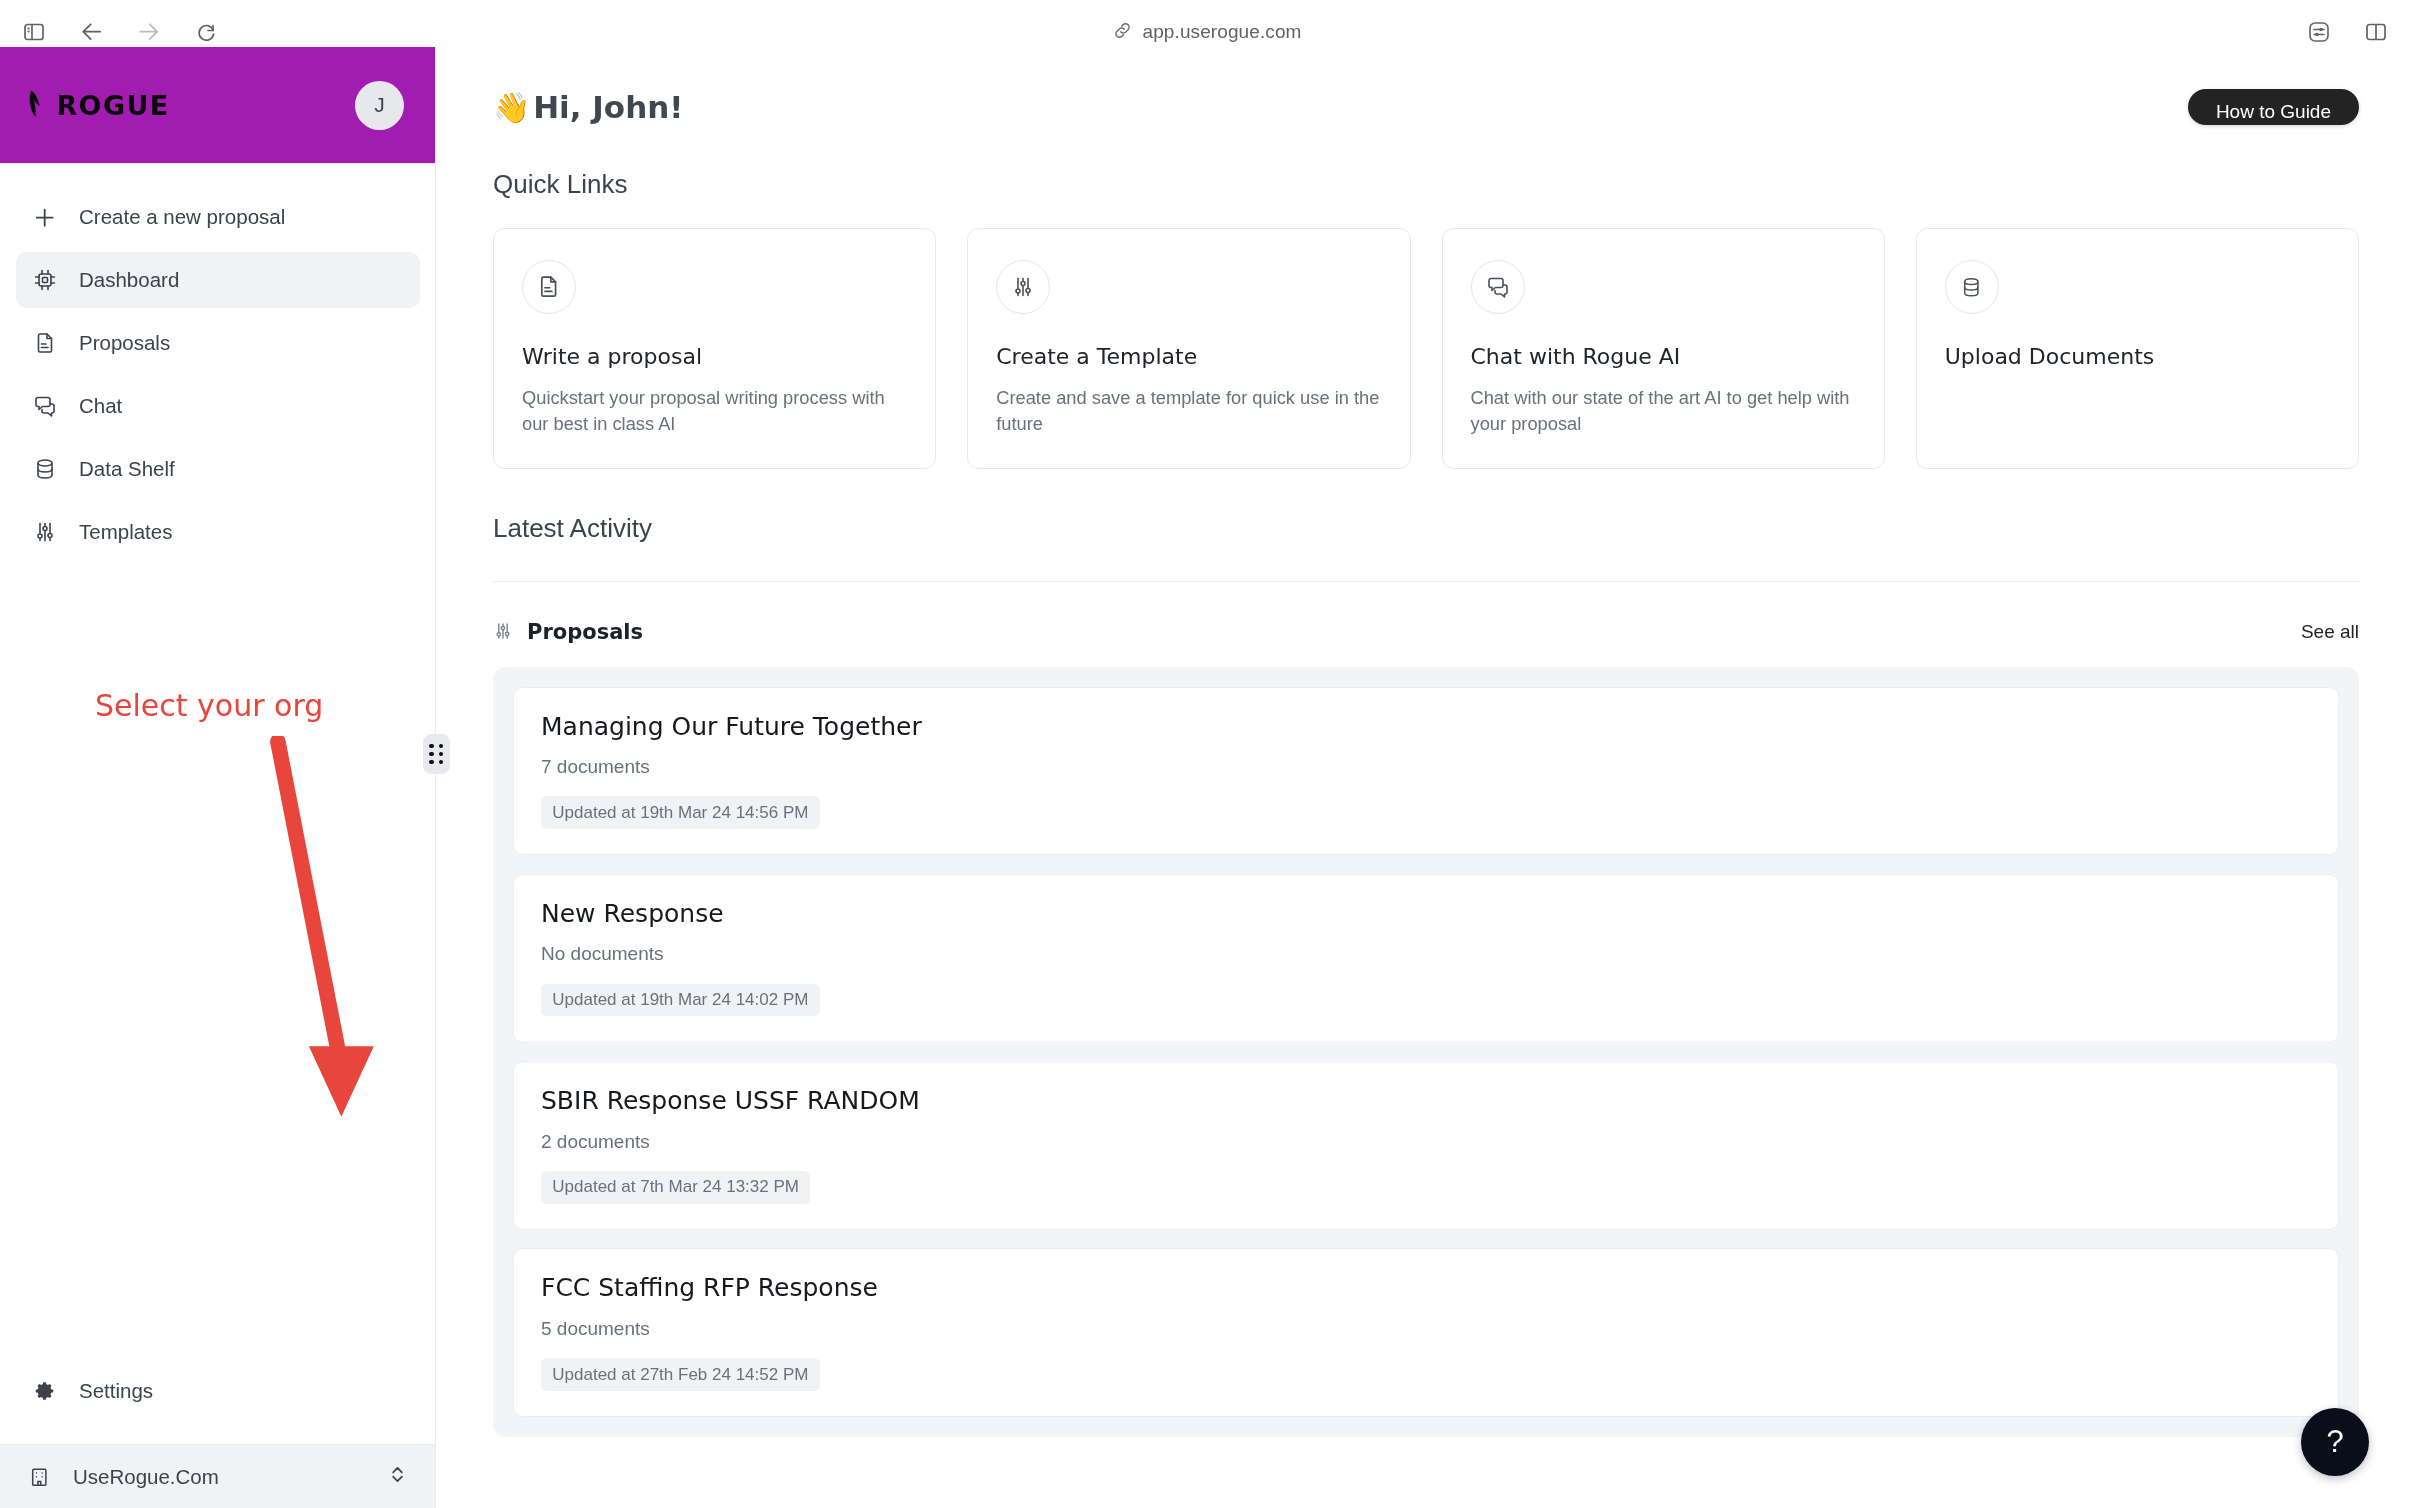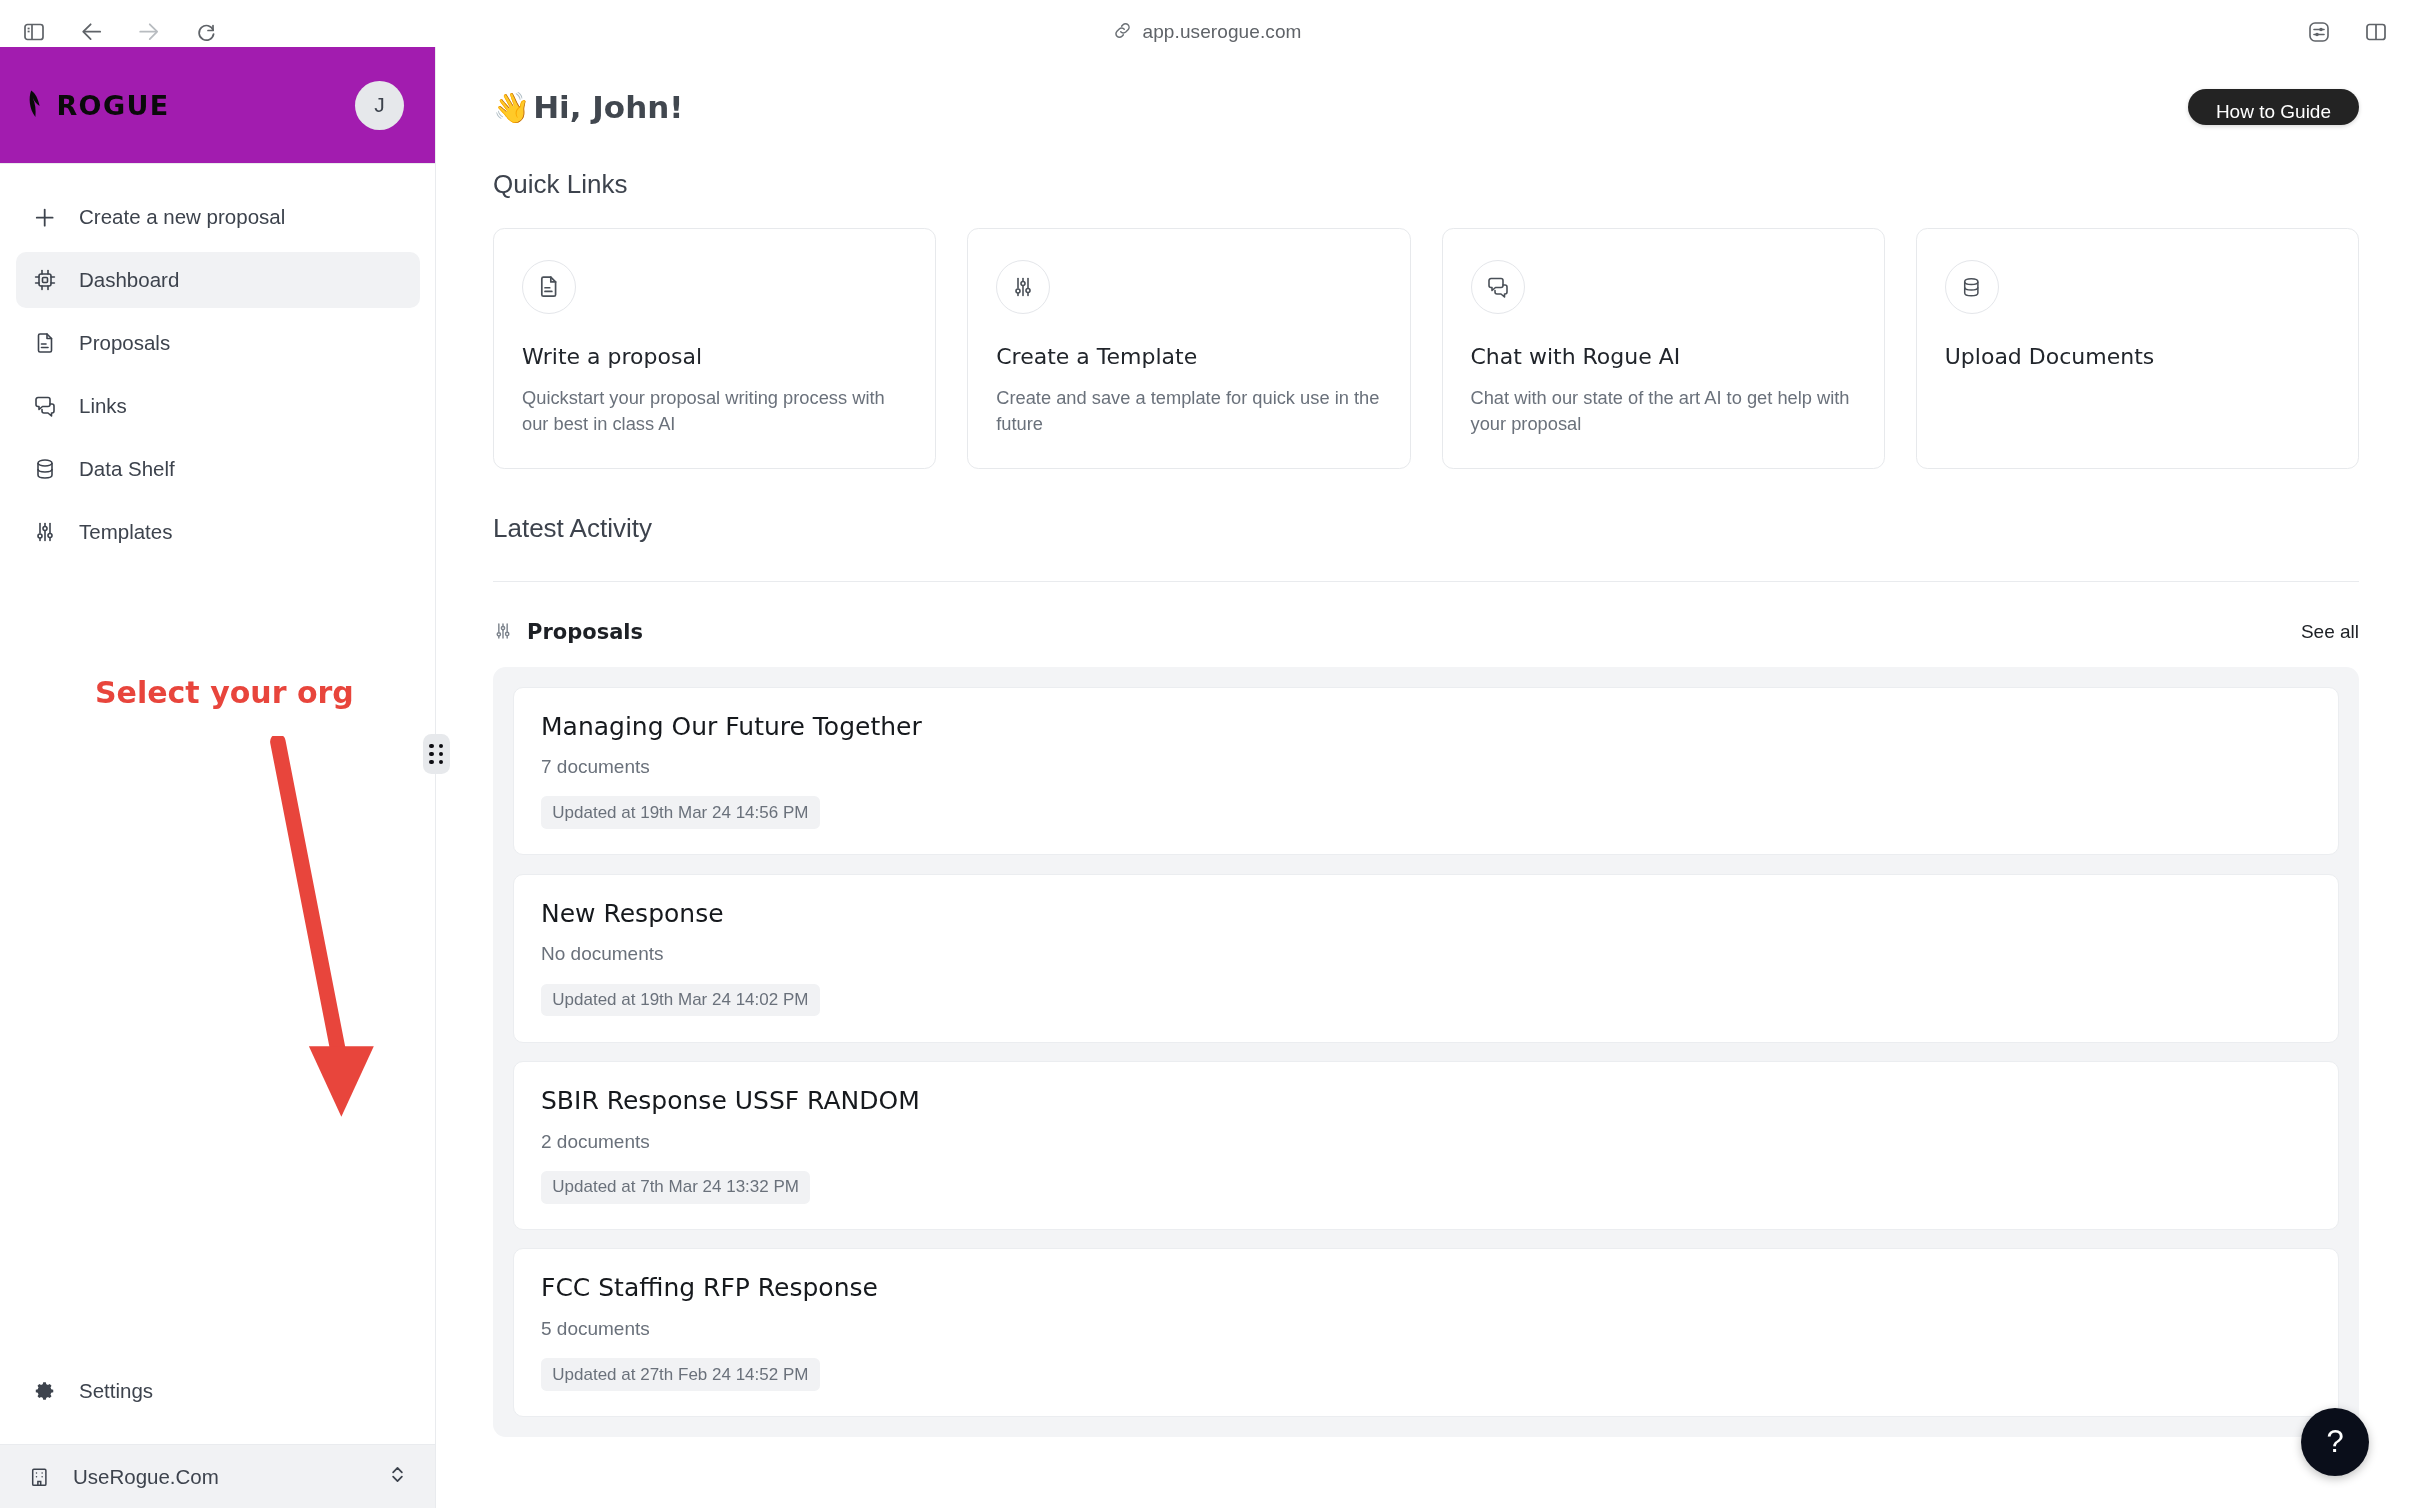--- a/index.html
+++ b/index.html
@@ -78,22 +78,22 @@
   .nav-icon { width: 28px; height: 28px; display: flex; align-items: center; justify-content: center; flex: 0 0 28px; }
 
   #sidebar-spacer { flex: 1 1 auto; position: relative; }
 
   
   #org-annotation {
     position: absolute; left: 0; top: 0; width: 436px; height: 100%;
     pointer-events: none;
   }
   #org-annotation-label {
-    position: absolute; left: 95px; top: 108px;
-    font-size: 30px; font-weight: 700; color: #e8453c;
+    position: absolute; left: 95px; top: 121px;
+    font-size: 30px; font-weight: 400; color: #e8453c;
     font-family: "DejaVu Sans", sans-serif;
     white-space: nowrap;
   }
   #org-annotation-arrow { position: absolute; left: 268px; top: 169px; }
 
   #sidebar-settings { padding: 0 15.5px 18.3px 15.5px; }
   #sidebar-footer {
     height: 65px; background: #f1f2f4;
     border-top: 1.4px solid #e9ebee;
     display: flex; align-items: center; justify-content: space-between;
@@ -324,21 +324,21 @@
       <span>Proposals</span>
     </div>
 
     <div class="nav-item">
       <span class="nav-icon">
         <svg width="24" height="24" viewBox="0 0 24 24" fill="none" stroke="#3d434d" stroke-width="1.6" stroke-linecap="round" stroke-linejoin="round">
           <path d="M5 3.5h10a2 2 0 0 1 2 2v5a2 2 0 0 1-2 2H9.5L6 15.5V12.5H5a2 2 0 0 1-2-2v-5a2 2 0 0 1 2-2z"></path>
           <path d="M9 15.5v1.5a2 2 0 0 0 2 2h4l3.5 3v-3h.5a2 2 0 0 0 2-2v-5a2 2 0 0 0-2-2h-2"></path>
         </svg>
       </span>
-      <span>Links</span>
+      <span>Chat</span>
     </div>
 
     <div class="nav-item">
       <span class="nav-icon">
         <svg width="24" height="24" viewBox="0 0 24 24" fill="none" stroke="#3d434d" stroke-width="1.6">
           <ellipse cx="12" cy="6" rx="7" ry="3"></ellipse>
           <path d="M5 6v6c0 1.7 3.1 3 7 3s7-1.3 7-3V6"></path>
           <path d="M5 12v6c0 1.7 3.1 3 7 3s7-1.3 7-3v-6"></path>
         </svg>
       </span>

